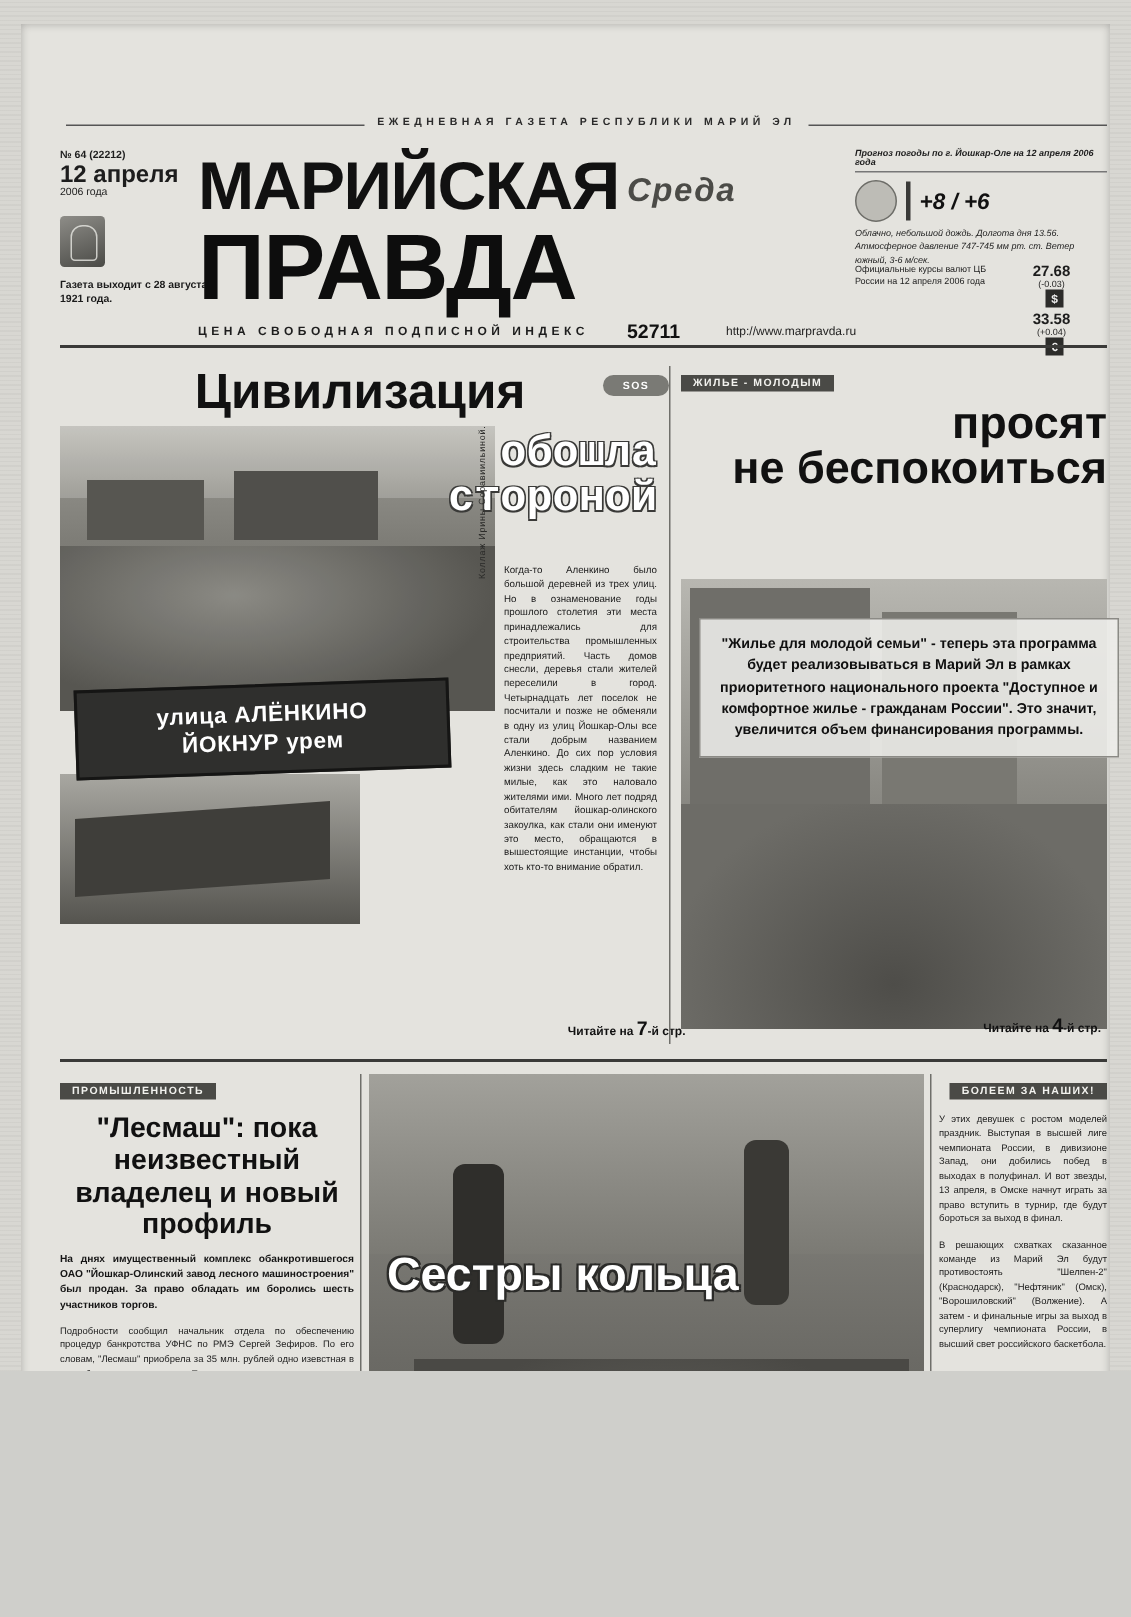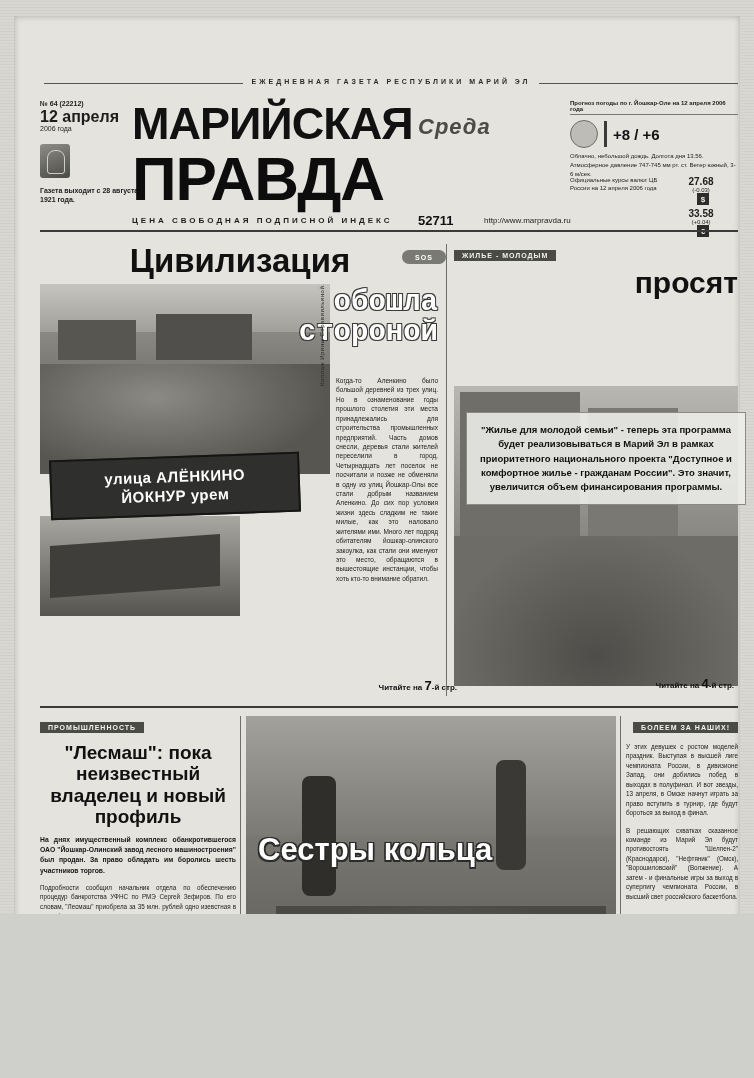--- a/index.html
+++ b/index.html
@@ -53,21 +53,21 @@
     color:#4b4b47;letter-spacing:1px;
   }
   .price-line{
     position:absolute;left:118px;top:200px;width:470px;font-size:8px;letter-spacing:3px;
     font-weight:bold;color:#1d1d1d;
   }
   .idx{position:absolute;left:404px;top:197px;font-size:13px;font-weight:bold;color:#111;}
   .site{position:absolute;left:470px;top:200px;font-size:8px;color:#1d1d1d;}
 
   
-  .wx{position:absolute;left:556px;top:84px;width:168px;}
+  .wx{position:absolute;left:556px;top:84px;width:168px;font-style:italic;}
   .wx .hdr{font-size:6px;font-weight:bold;color:#1d1d1d;border-bottom:1px solid #777;padding-bottom:2px;}
   .wx .temprow{display:flex;align-items:center;margin-top:5px;}
   .wx .sun{width:26px;height:26px;border-radius:50%;background:#bdbcb6;border:1px solid #6d6d68;}
   .wx .bar{width:3px;height:26px;background:#3a3a38;margin:0 6px;}
   .wx .temp{font-size:15px;font-weight:bold;color:#111;}
   .wx p{margin:4px 0 0;font-size:6px;line-height:1.5;color:#222;}
   .cur{position:absolute;left:556px;top:160px;width:168px;font-size:6px;color:#1d1d1d;}
   .cur .lbl{float:left;width:92px;line-height:1.35;}
   .cur .vals{float:right;width:74px;}
   .cur .v{display:flex;align-items:center;margin-bottom:3px;flex-direction:column;}
@@ -284,20 +284,21 @@
       <span>Читайте на</span>
       <b>7</b><span>-й стр.</span>
     </div>
 
     <div class="vrule" style="left:432px;top:228px;height:452px;"></div>
 
     <div class="rbox">
       <span class="tag">ЖИЛЬЕ - МОЛОДЫМ</span>
       <div class="r-h">
         <div>просят</div>
+        <div>не беспокоиться</div>
       </div>
     </div>
 
     <div class="r-photo">
       <div class="bld"></div>
       <div class="bld2"></div>
       <div class="ppl"></div>
     </div>
     <div class="quote">"Жилье для молодой семьи" - теперь эта программа будет реализовываться в Марий Эл в рамках приоритетного национального проекта "Доступное и комфортное жилье - гражданам России". Это значит, увеличится объем финансирования программы.</div>
 

